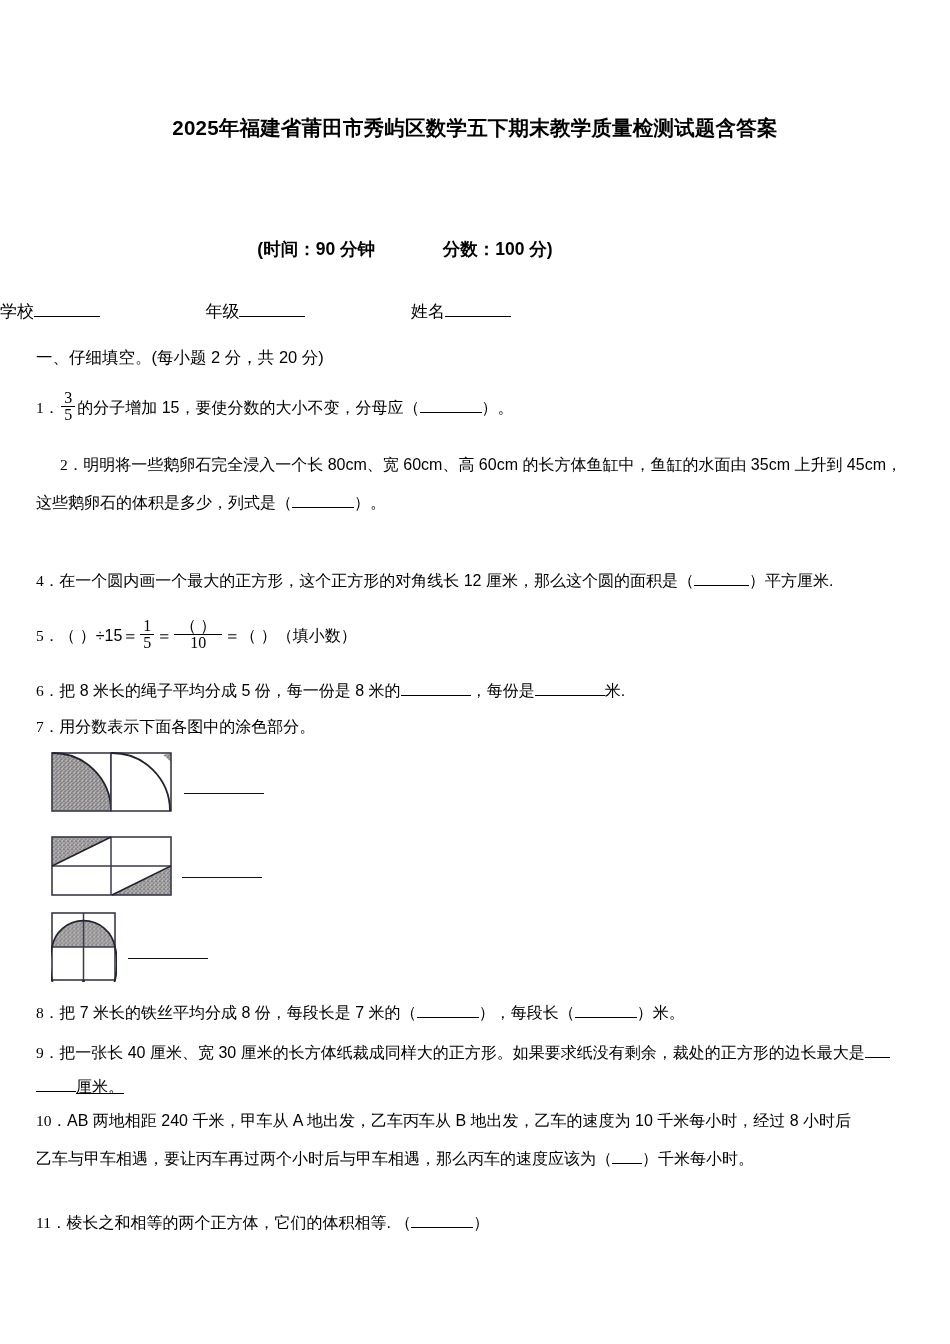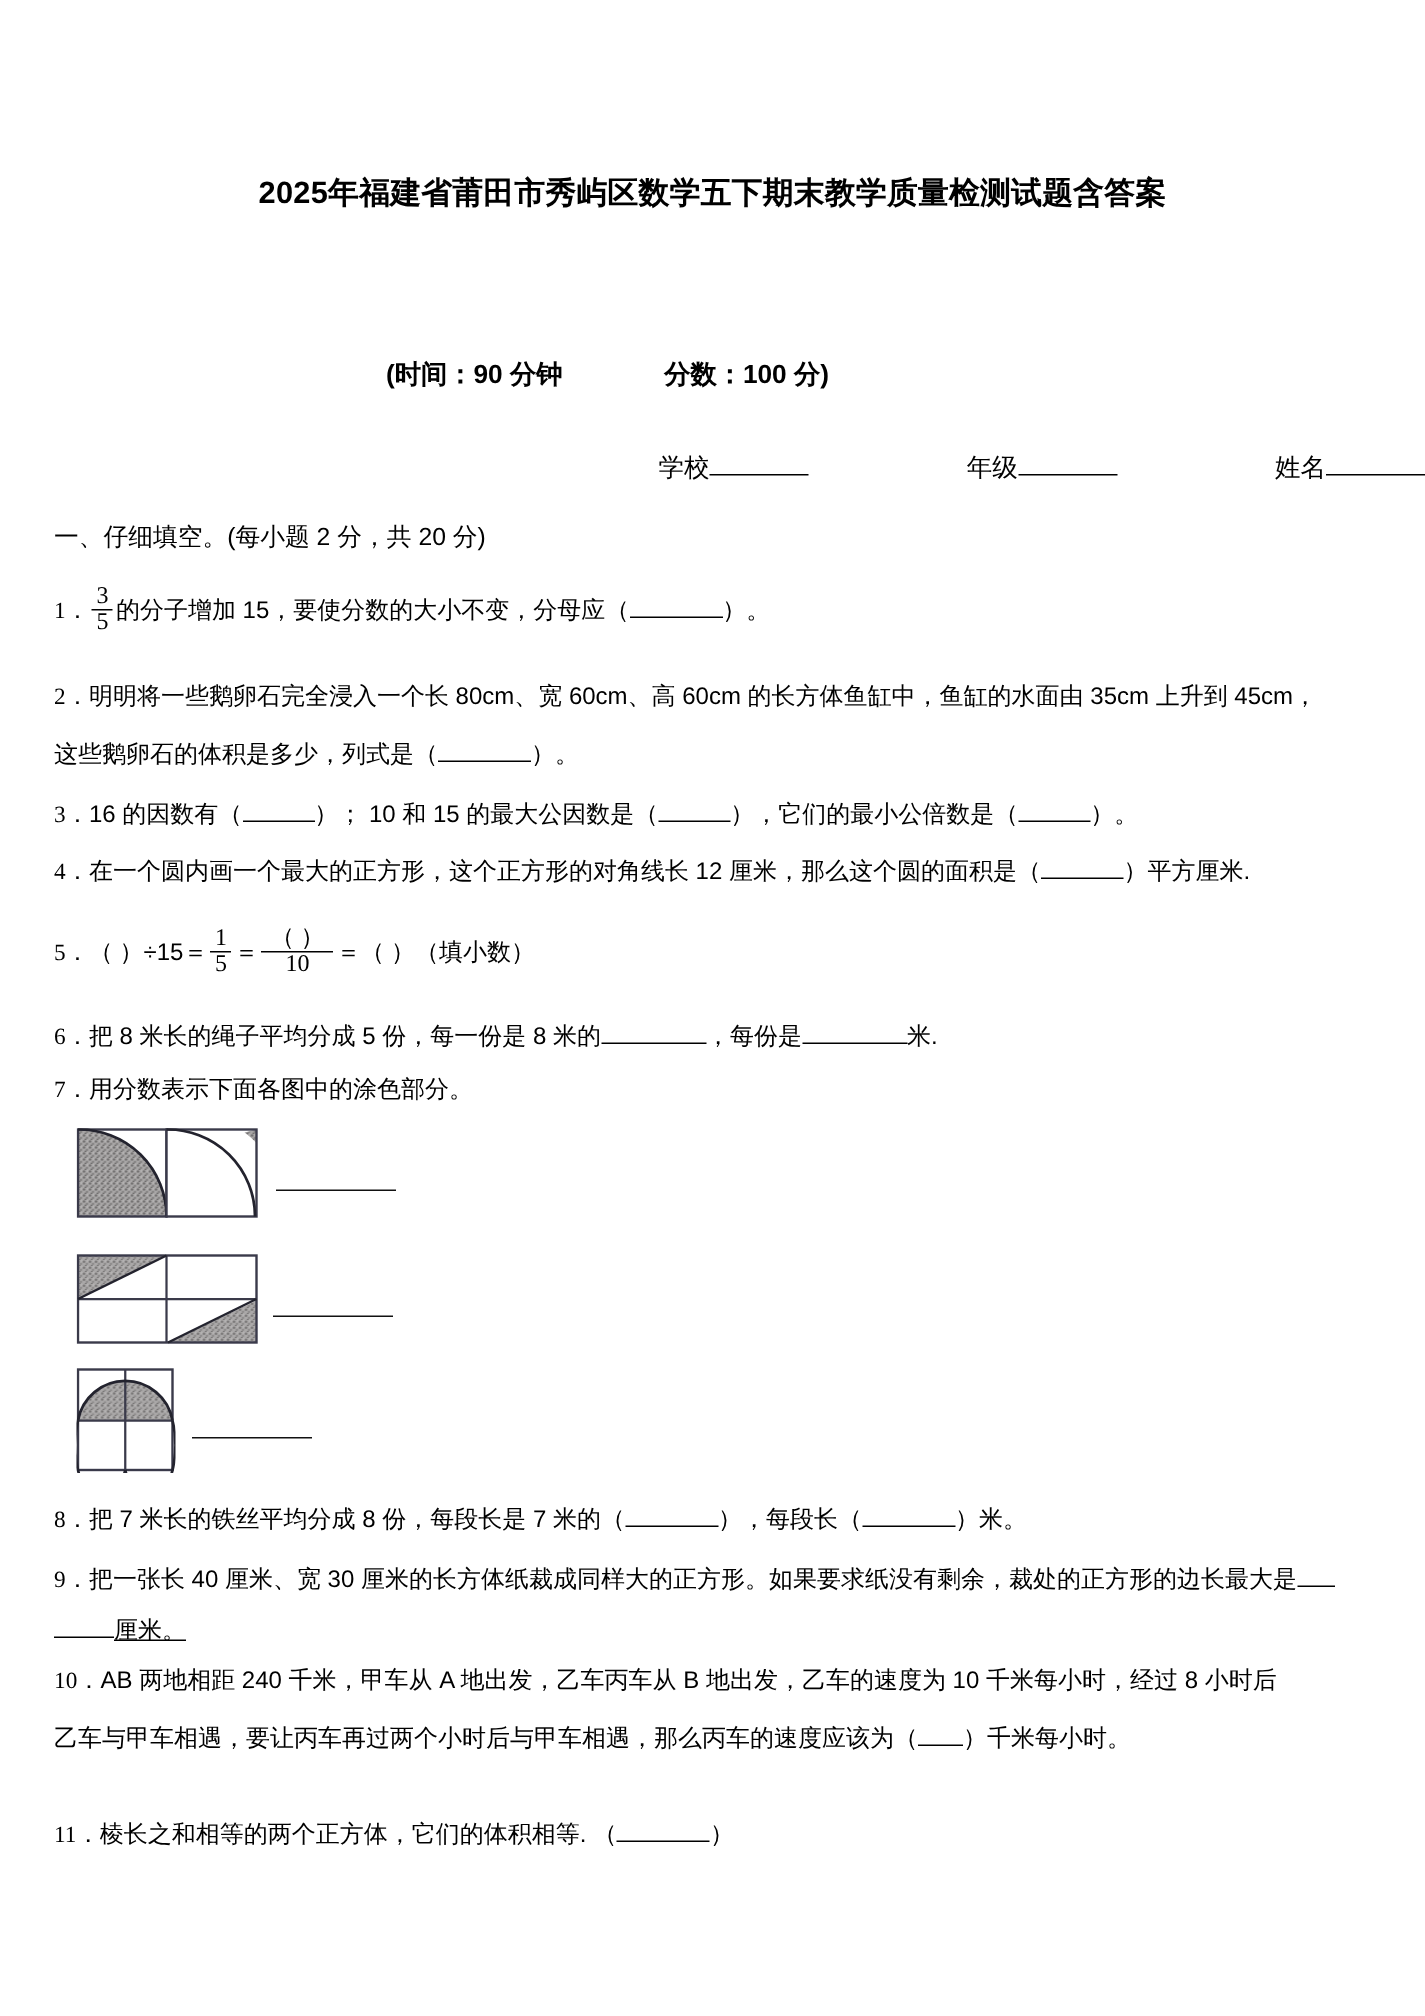--- a/index.html
+++ b/index.html
@@ -47,21 +47,21 @@
   }
   .meta-line .gap {
     display: inline-block;
     width: 58px;
   }
 
   .fields-line {
     position: absolute;
     left: 0; top: 300px;
     width: 950px;
-    text-align: right;
+    text-align: left;
     font-size: 17px;
     font-family: "Liberation Sans", "DejaVu Sans", sans-serif;
   }
   .fields-line .field {
     display: inline-block;
   }
   .fields-line .fgap {
     display: inline-block;
     width: 96px;
   }
@@ -149,30 +149,27 @@
     <span class="fgap"></span>
     <span class="field"><span>姓名</span><span class="ul-s"></span></span>
   </div>
 
   <div class="sec-head" style="left:36px; top:347px;">一、仔细填空。(每小题 2 分，共 20 分)</div>
 
   <div class="q" style="left:36px; top:390px; width:880px;">
     <span class="num">1．</span><span class="frac"><span class="top">3</span><span class="bot">5</span></span><span>的分子增加 15，要使分数的大小不变，分母应（</span><span class="ul u62"></span><span>）。</span>
   </div>
 
-  <div class="q" style="left:36px; top:456px; width:890px;">
+  <div class="q" style="left:36px; top:456px; width:890px;text-align:center;">
     <span class="num">2．</span><span>明明将一些鹅卵石完全浸入一个长 80cm、宽 60cm、高 60cm 的长方体鱼缸中，鱼缸的水面由 35cm 上升到 45cm，</span>
   </div>
   <div class="q" style="left:36px; top:492px; width:890px;">
     <span>这些鹅卵石的体积是多少，列式是（</span><span class="ul u62"></span><span>）。</span>
   </div>
 
-  <div class="q" style="left:36px; top:532px; width:890px;">
-    <span class="num">3．</span><span>16 的因数有（</span><span class="ul u48"></span><span>）；  10 和 15 的最大公因数是（</span><span class="ul u48"></span><span>），它们的最小公倍数是（</span><span class="ul u48"></span><span>）。</span>
-  </div>
 
   <div class="q" style="left:36px; top:570px; width:900px;">
     <span class="num">4．</span><span>在一个圆内画一个最大的正方形，这个正方形的对角线长 12 厘米，那么这个圆的面积是（</span><span class="ul u55"></span><span>）平方厘米.</span>
   </div>
 
   <div class="q" style="left:36px; top:618px; width:600px; font-size:16px;">
     <span class="num">5．</span><span>（    ）÷15＝</span><span class="frac"><span class="top">1</span><span class="bot">5</span></span><span>＝</span><span class="frac wide"><span class="top">（      ）</span><span class="bot">10</span></span><span>＝（</span><span>      </span><span>）（填小数）</span>
   </div>
 
   <div class="q" style="left:36px; top:680px; width:880px;">

